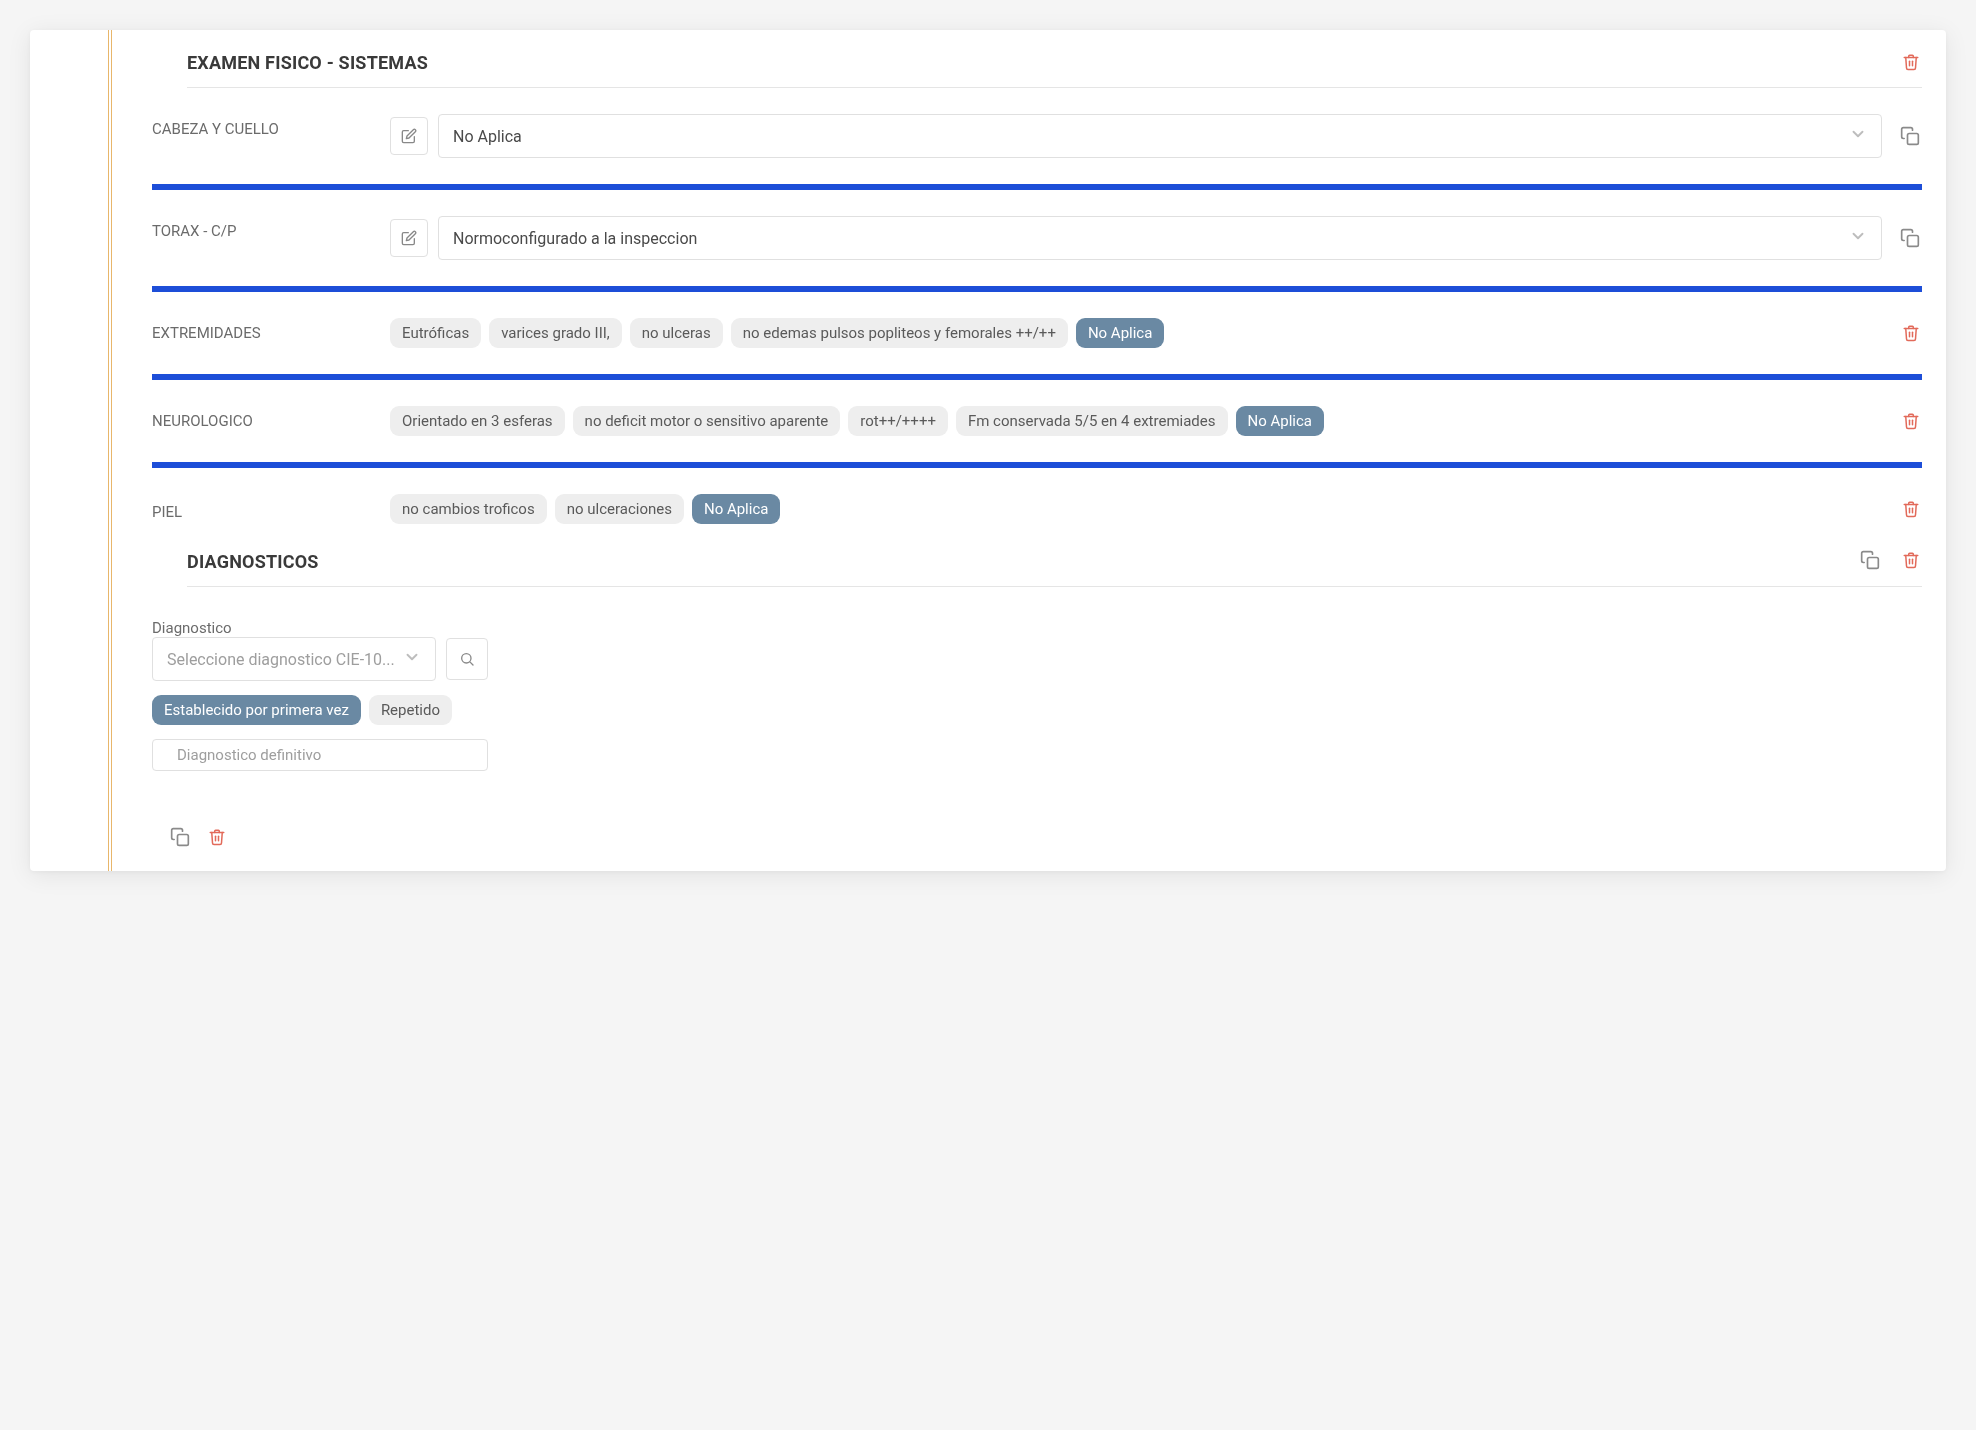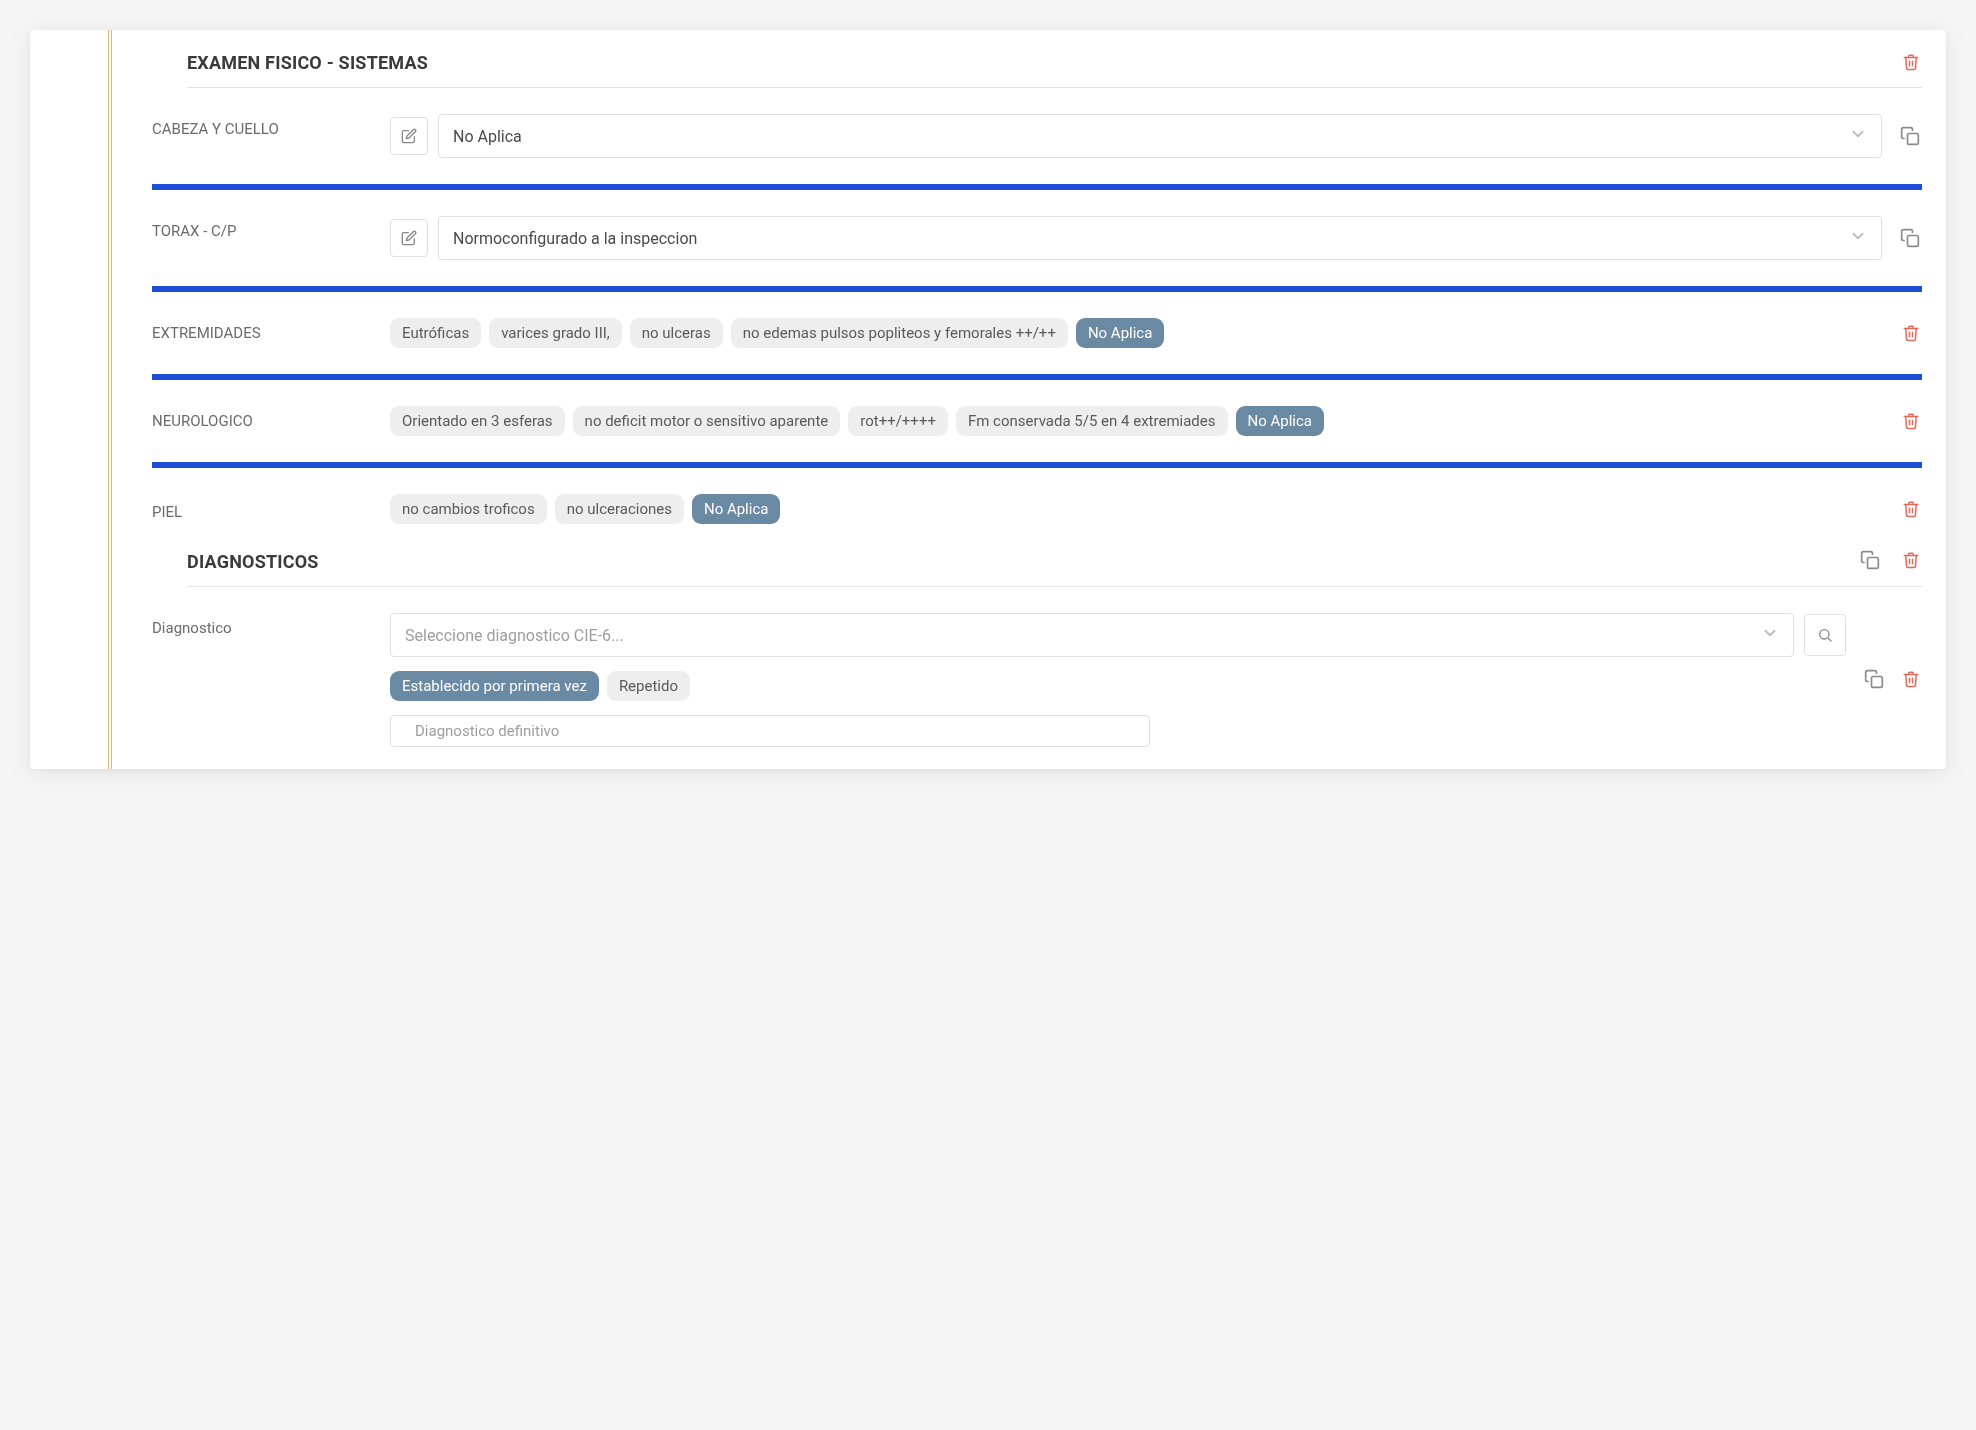--- a/index.html
+++ b/index.html
@@ -148,21 +148,21 @@
     width: 100%;
     height: 32px;
     border: 1px solid #e0e0e0;
     border-radius: 4px;
     padding: 0 24px;
     font-size: 15px;
     color: #4a4a4a;
     font-family: inherit;
   }
   .text-input::placeholder { color: #9e9e9e; }
-  .row-noborder { border-bottom: none; padding-bottom: 14px; }
+  .row-noborder { border-bottom: none; padding-bottom: 14px; flex-direction: column; }
 </style>
 </head>
 <body>
 
 <div class="card">
   <div class="accent-line"></div>
   <div class="section block">
 
     <div class="section-header">
       <div class="section-title">EXAMEN FISICO - SISTEMAS</div>
@@ -318,21 +318,21 @@
             </svg>
         </span>
       </div>
     </div>
 
     <div class="row row-noborder">
       <div class="row-label">Diagnostico</div>
       <div class="diag-body">
         <div class="diag-top">
           <div class="select">
-            <span class="select-placeholder">Seleccione diagnostico CIE-6...</span>
+            <span class="select-placeholder">Seleccione diagnostico CIE-10...</span>
             <span class="chev">
               <svg viewBox="0 0 24 24" fill="none" stroke="currentColor" stroke-width="2.5" stroke-linecap="round" stroke-linejoin="round">
                   <polyline points="6 9 12 15 18 9"></polyline>
                 </svg>
             </span>
           </div>
           <button class="icon-btn" style="width:42px;height:42px;">
             <svg viewBox="0 0 24 24" fill="none" stroke="currentColor" stroke-width="2" stroke-linecap="round" stroke-linejoin="round">
                 <circle cx="11" cy="11" r="7"></circle>
                 <line x1="21" y1="21" x2="16.65" y2="16.65"></line>

